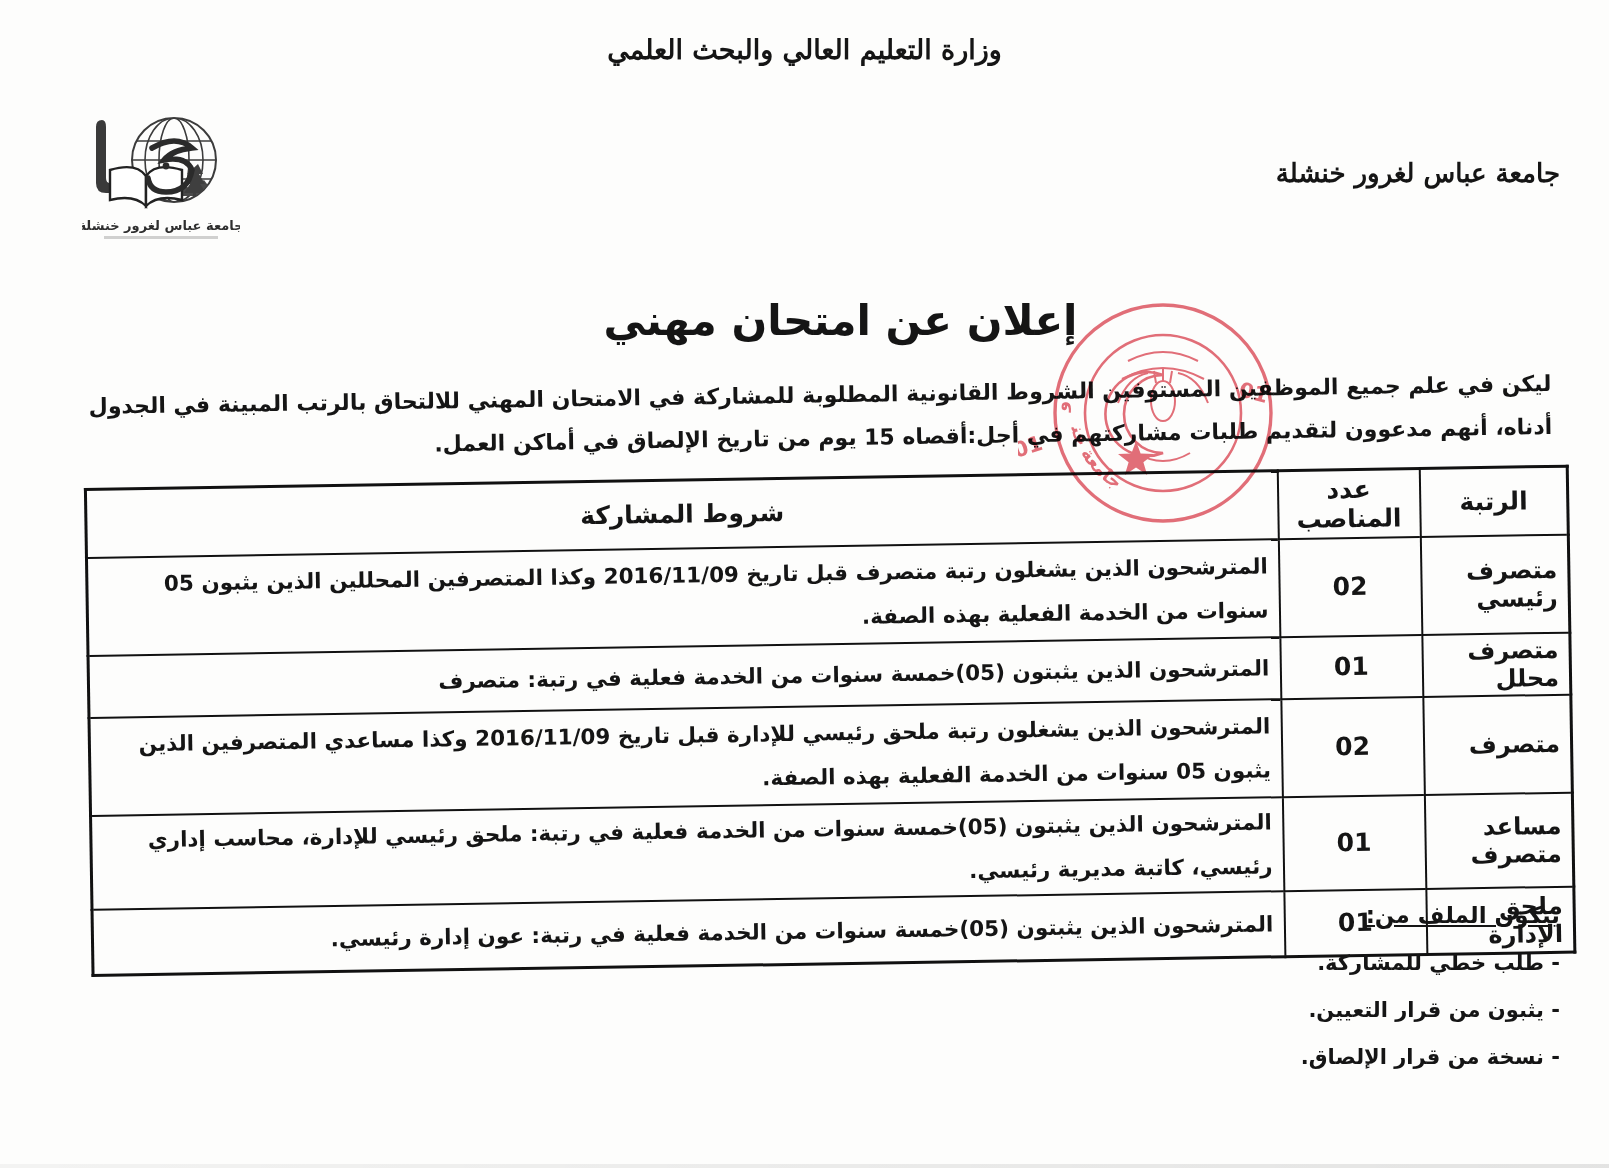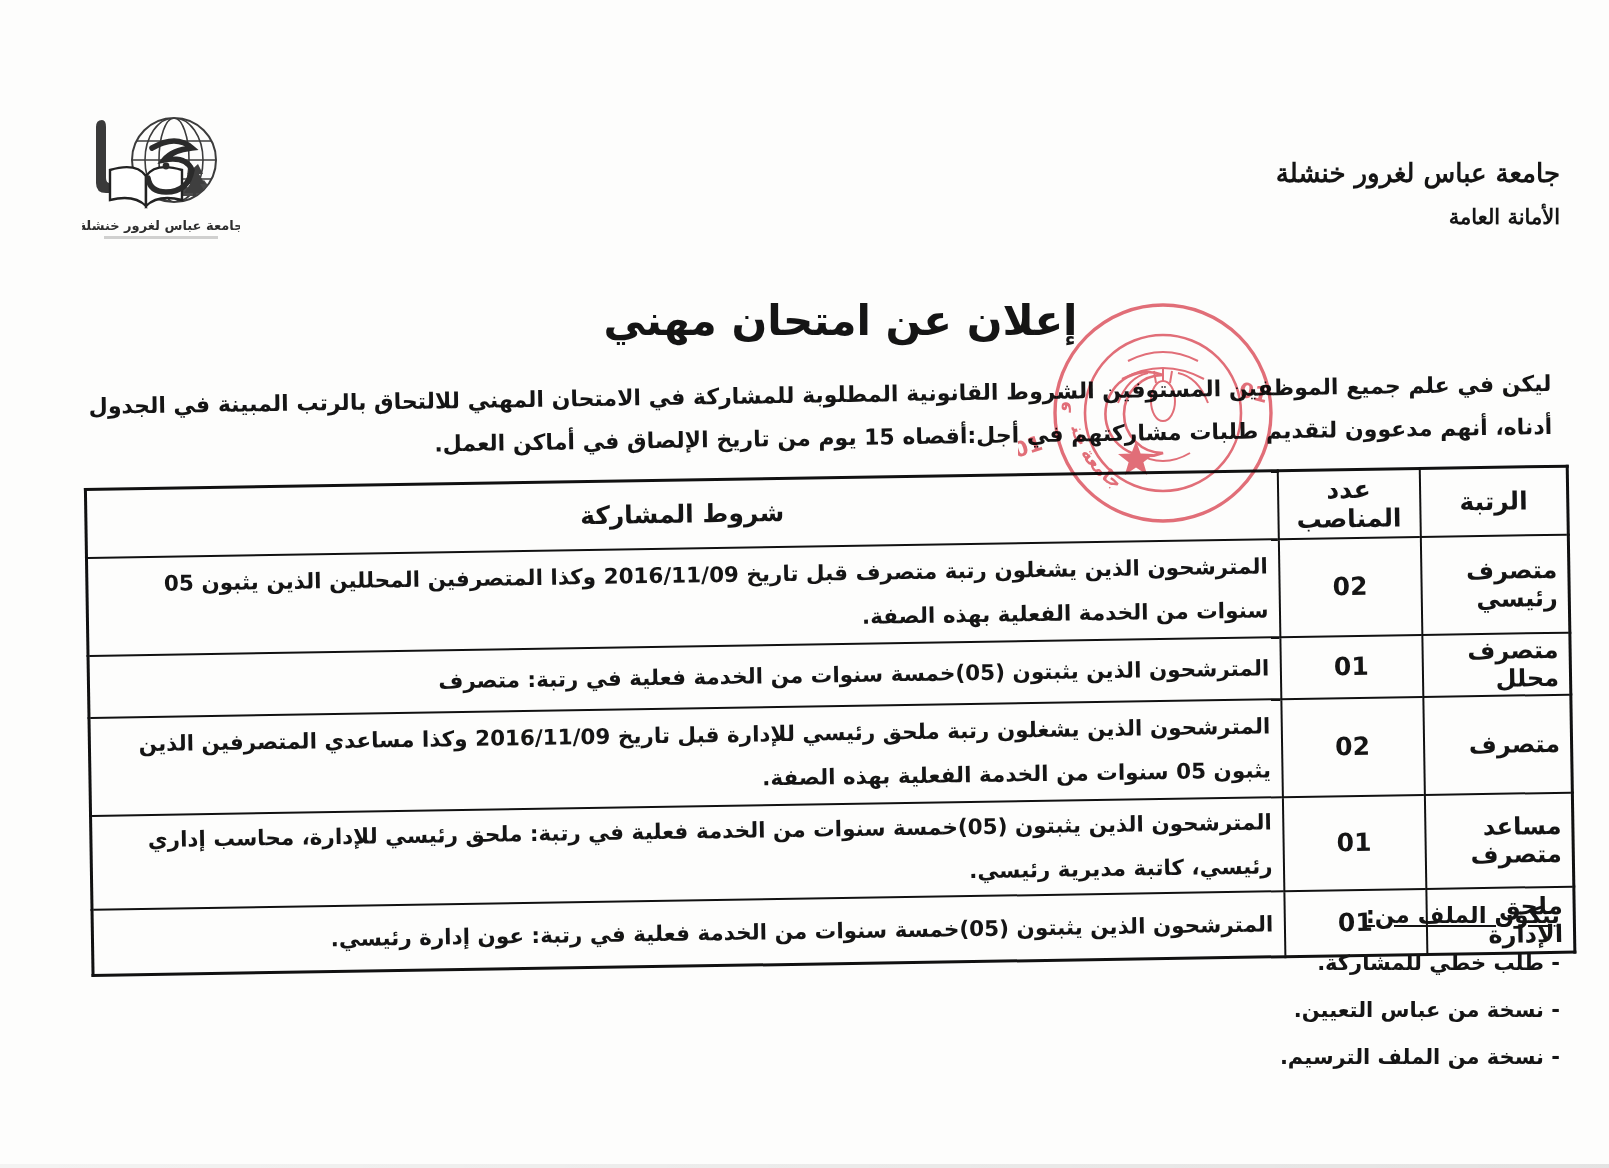--- a/index.html
+++ b/index.html
@@ -48,20 +48,21 @@
     mix-blend-mode:multiply;opacity:.82;pointer-events:none;z-index:6;}
   .stamp *{font-family:"DejaVu Sans",sans-serif;}
   
   .scan-edge{position:absolute;left:0;bottom:0;width:100%;height:4px;
     background:linear-gradient(to right,rgba(0,0,0,.04),rgba(0,0,0,.10));}
 </style>
 </head>
 <body>
 
 <div class="cal-header">
+  <div class="l2">وزارة التعليم العالي والبحث العلمي</div>
 </div>
 
 <svg class="logo" viewBox="0 0 158 136">
   <defs>
     <clipPath id="globeClip">
         <circle cx="92" cy="52" r="42"></circle>
       </clipPath>
   </defs>
 
   <g stroke="#3c3c3c" fill="none" stroke-width="2">
@@ -91,21 +92,20 @@
     <path d="M70,40 q24,-14 40,0 q-20,2 -28,12 q22,-4 28,10 q-4,22 -26,22 q-16,0 -18,-14"></path>
   </g>
   <circle cx="84" cy="58" r="3.4" fill="#2b2b2b"></circle>
 
   <text x="79" y="122" text-anchor="middle" font-size="13" font-weight="bold" fill="#2f2f2f">جامعة عباس لغرور خنشلة</text>
   <rect x="22" y="128" width="114" height="3" fill="#9a9a9a" opacity=".45"></rect>
 </svg>
 
 <div class="inst">
   <div class="i1">جامعة عباس لغرور خنشلة</div>
-  <div class="i2">الأمانة العامة</div>
 </div>
 
 <div class="doc-title">إعلان عن امتحان مهني</div>
 
 <div class="skew">
   <p class="intro">ليكن في علم جميع الموظفين المستوفين الشروط القانونية المطلوبة للمشاركة في الامتحان المهني للالتحاق بالرتب المبينة في الجدول أدناه، أنهم مدعوون لتقديم طلبات مشاركتهم في أجل:أقصاه 15 يوم من تاريخ الإلصاق في أماكن العمل.</p>
 
   <table class="cond">
     <colgroup>
       <col style="width:148px">
@@ -143,22 +143,22 @@
       <td class="num">01</td>
       <td class="cnd">المترشحون الذين يثبتون (05)خمسة سنوات من الخدمة فعلية في رتبة: عون إدارة رئيسي.</td>
     </tr>
   </tbody>
     </table>
 </div>
 
 <div class="files">
   <div class="fh">يتكون الملف من:</div>
   <div class="fi">- طلب خطي للمشاركة.</div>
-  <div class="fi">- نسخة من عباس التعيين.</div>
-  <div class="fi">- نسخة من الملف الترسيم.</div>
+  <div class="fi">- يثبون من قرار التعيين.</div>
+  <div class="fi">- نسخة من قرار الإلصاق.</div>
 </div>
 
 <svg class="stamp" viewBox="0 0 302 262">
   <defs>
     <path id="arcTop" d="M 49 130 A 96 96 0 0 1 241 130"></path>
     <path id="arcBottom" d="M 52 138 A 94 94 0 0 0 238 138"></path>
   </defs>
   <g stroke="#dd4f5b" fill="none">
     <circle cx="145" cy="130" r="108" stroke-width="3.4"></circle>
     <circle cx="145" cy="130" r="78" stroke-width="2.6"></circle>

